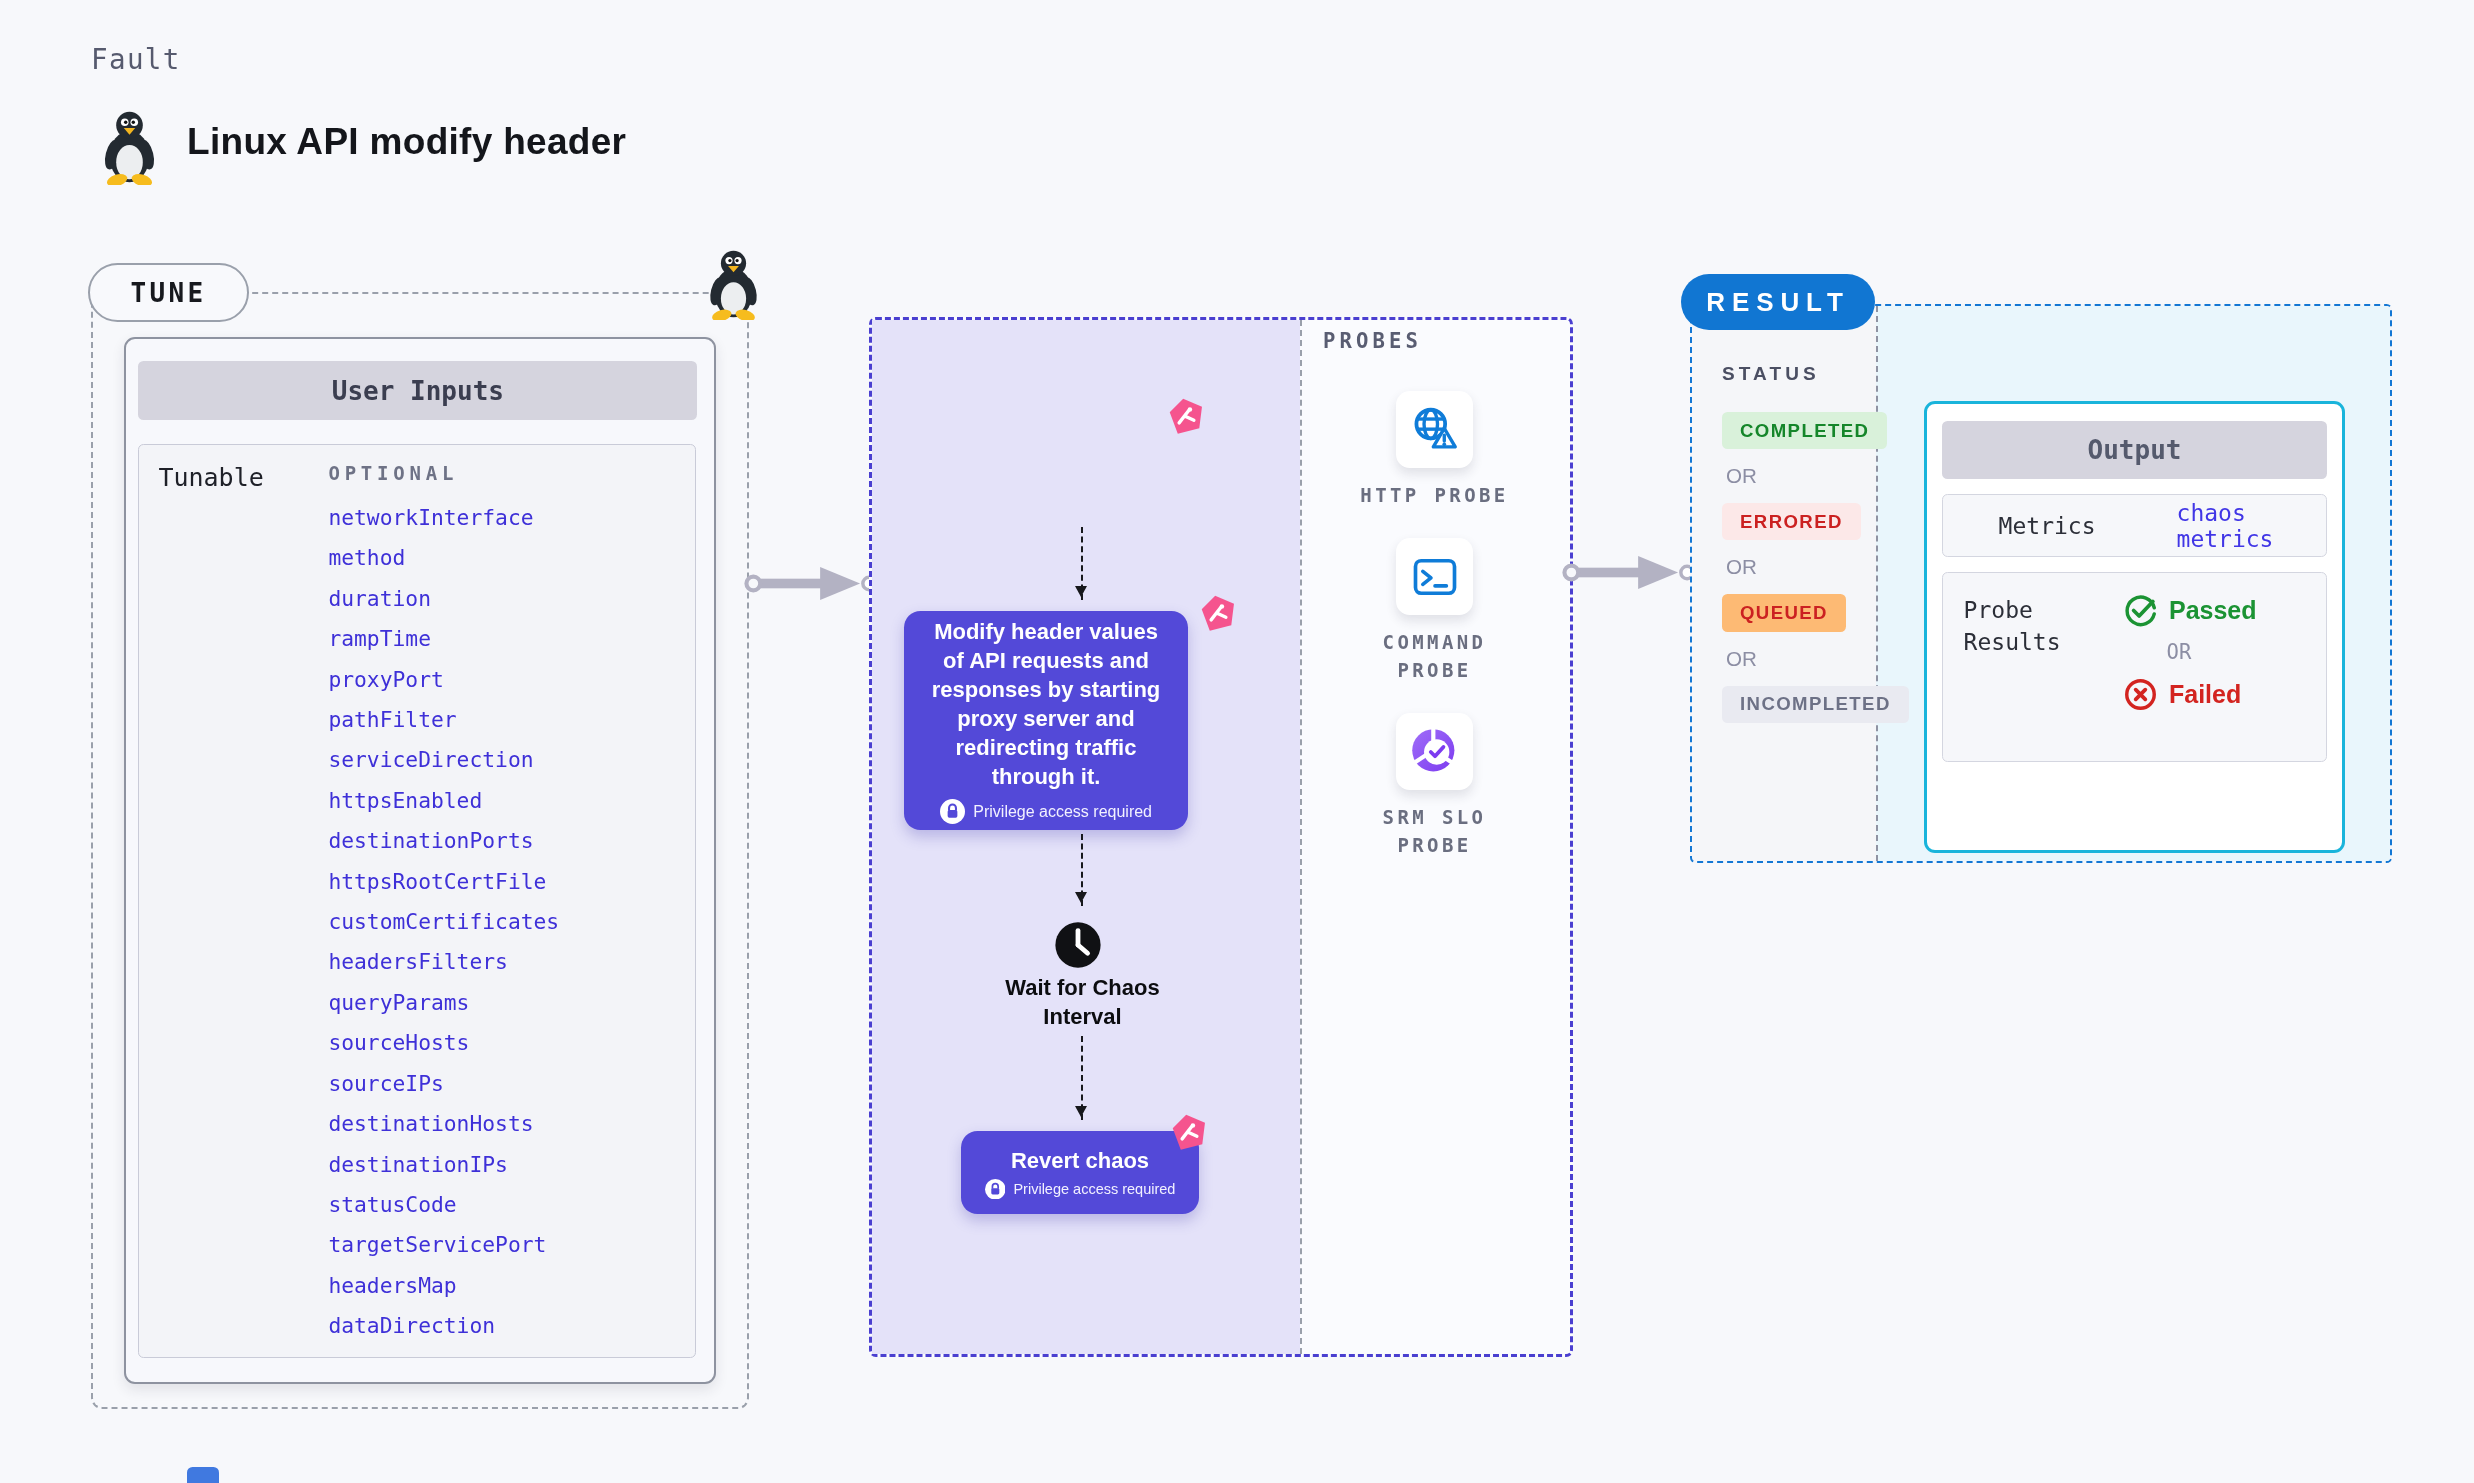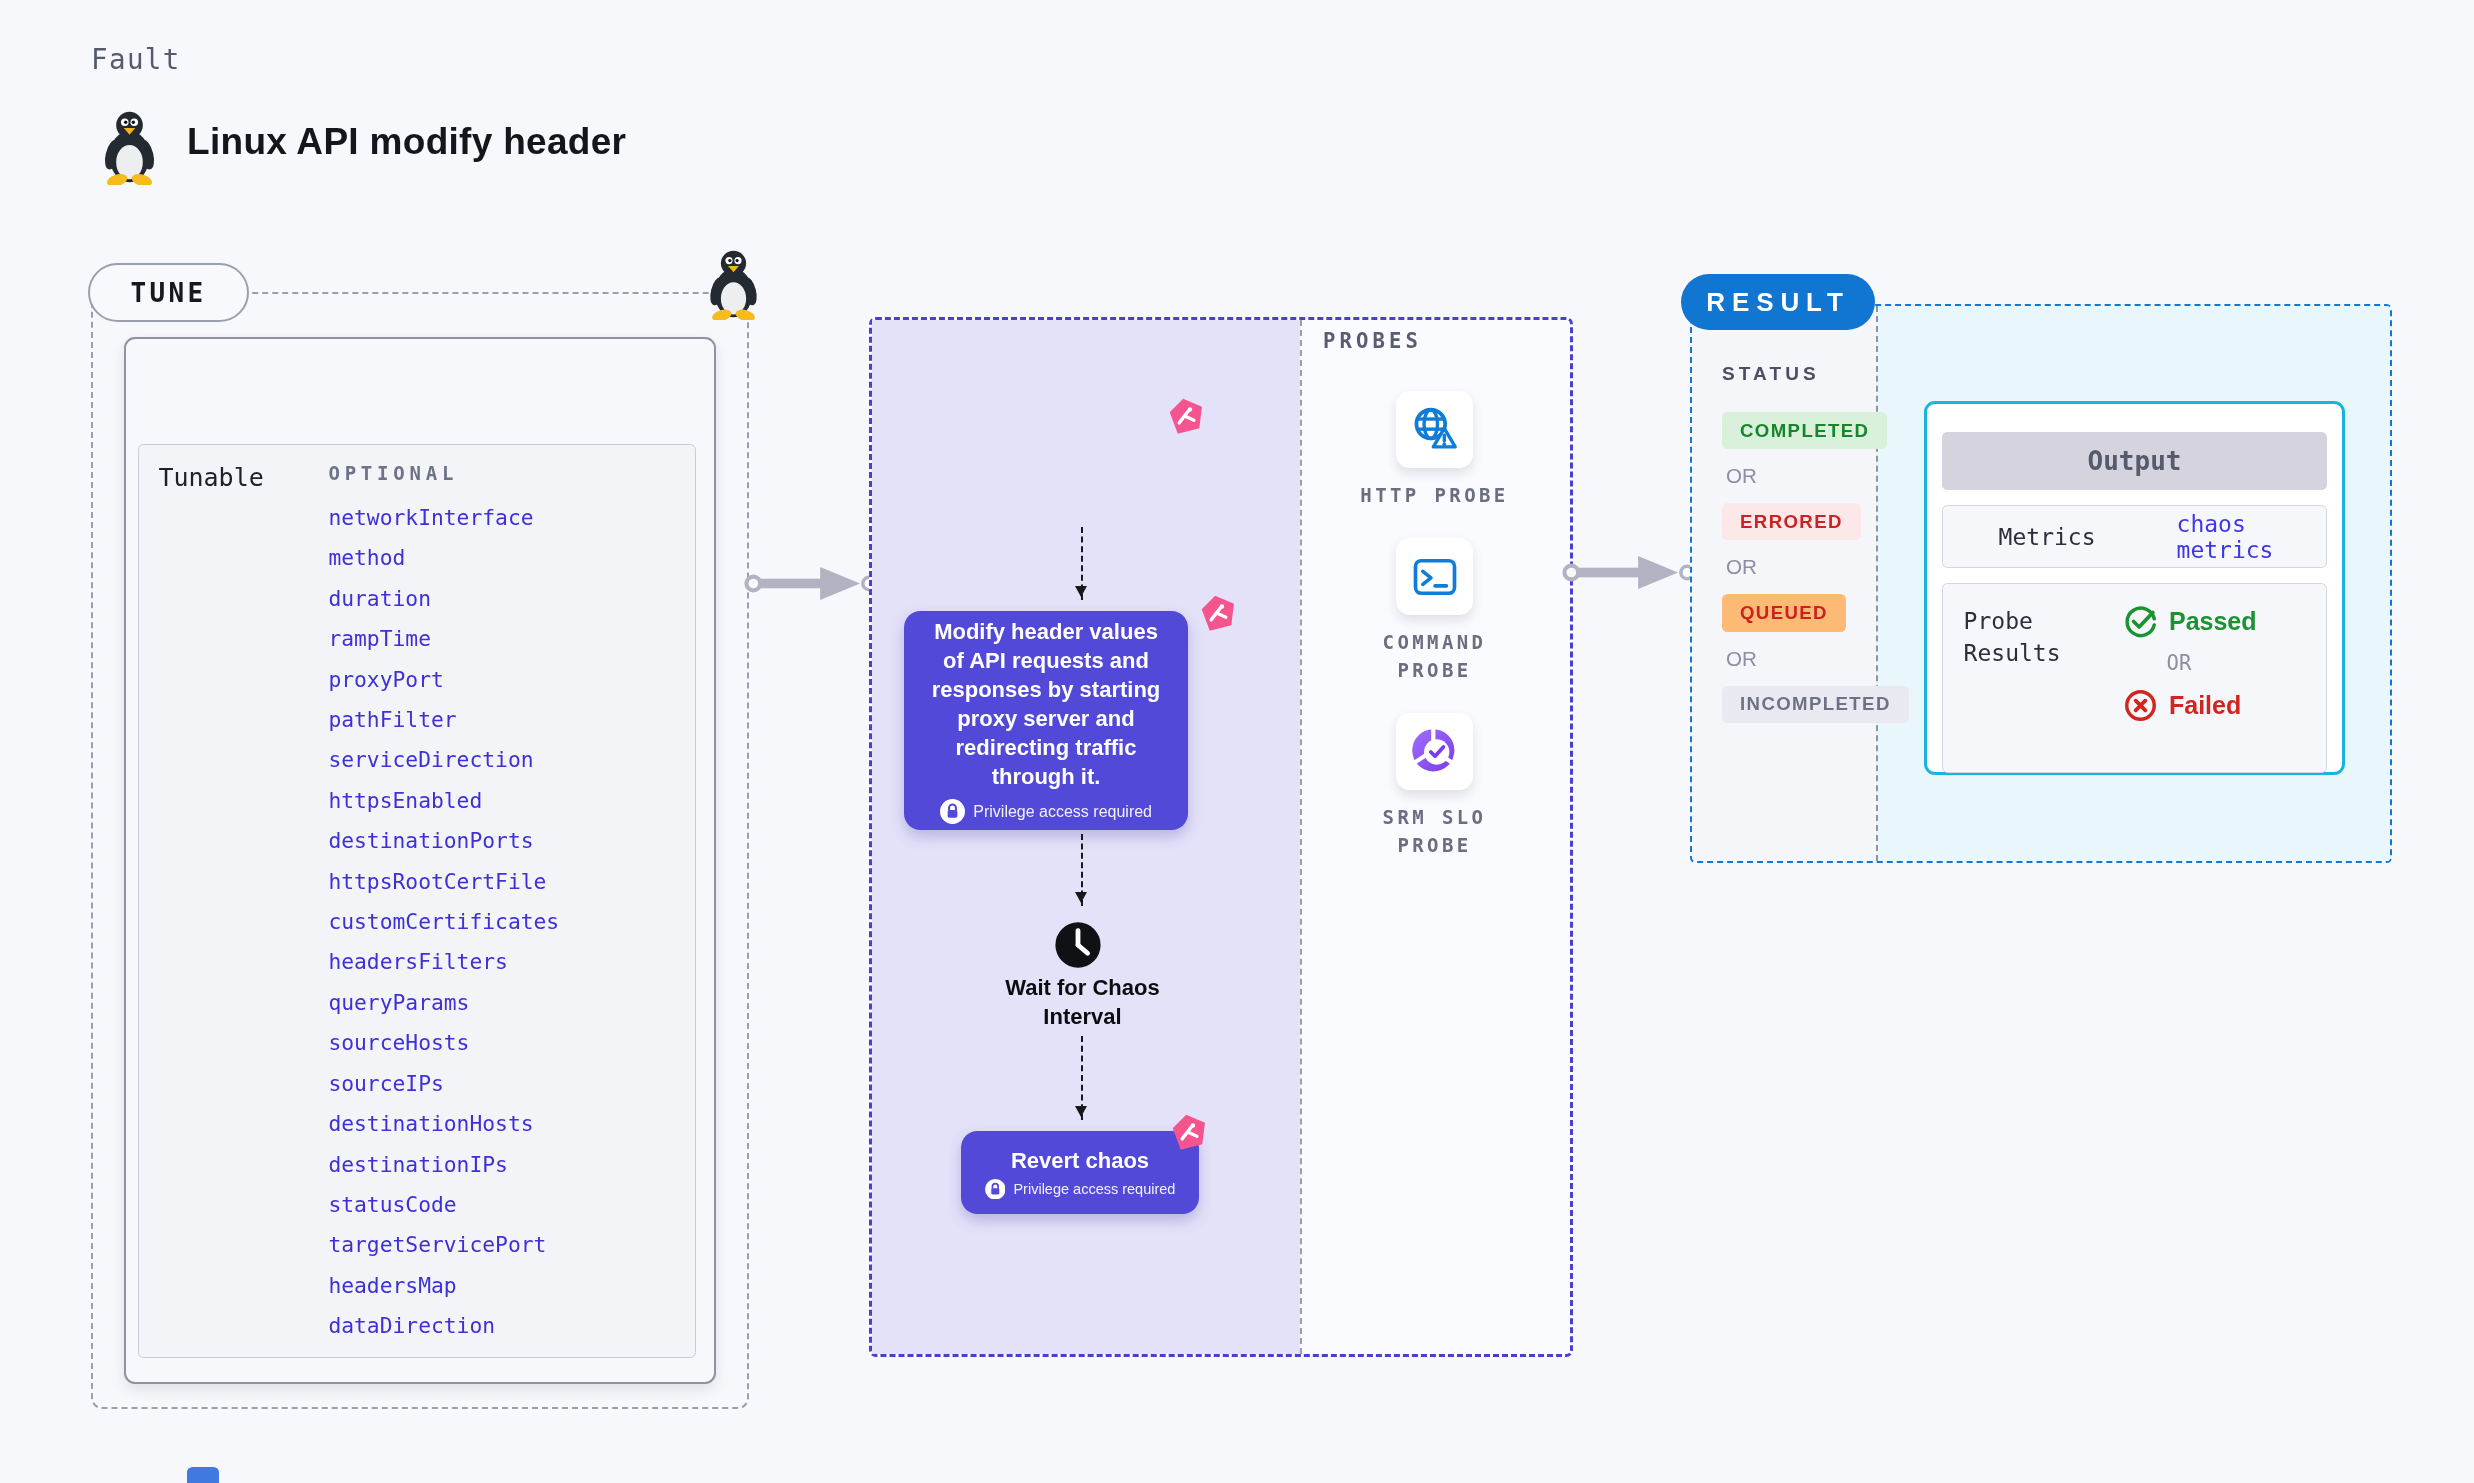--- a/index.html
+++ b/index.html
@@ -94,22 +94,22 @@
                letter-spacing:6.9px;z-index:3;}
   .status-label{position:absolute;left:1722px;top:363px;font-size:19px;font-weight:700;color:#4b4f63;letter-spacing:4.1px;}
   .status-stack{position:absolute;left:1722px;top:412px;display:flex;flex-direction:column;align-items:flex-start;gap:15px;}
   .status-badge{display:inline-block;padding:7.6px 18px;border-radius:5.5px;font-size:18.6px;font-weight:700;letter-spacing:1.4px;}
   .status-badge.completed{background:#d9f1da;color:#15862a;}
   .status-badge.errored{background:#fce8e8;color:#cb2121;}
   .status-badge.queued{background:#fcefc5;color:#cb2121;}
   .status-badge.incompleted{background:#e9eaf1;color:#6d7186;}
   .or-label{font-size:20.6px;color:#8c8ea4;padding-left:4.1px;}
 
-  .output-card{position:absolute;left:1924px;top:401px;width:421px;height:374px;background:#ffffff;
-               border:3.4px solid #19b4db;border-radius:11px;box-sizing:border-box;padding:28px 15px;z-index:2;}
+  .output-card{position:absolute;left:1924px;top:401px;width:421px;height:452px;background:#ffffff;
+               border:3.4px solid #19b4db;border-radius:11px;box-sizing:border-box;padding:17px 15px;z-index:2;}
   .output-header{height:58px;background:#d5d4de;border-radius:5.5px;display:flex;align-items:center;justify-content:center;
                  font-size:26px;font-weight:600;color:#555a6d;}
   .output-row{border:1.4px solid #d4d6e0;border-radius:5.5px;background:#f6f7fa;margin-top:15px;box-sizing:border-box;}
   .metrics-row{height:63px;display:flex;align-items:center;padding:0 20.6px;}
   .metrics-label{font-size:23px;color:#2c2f38;margin-left:35px;}
   .metrics-value{font-size:23px;color:#4136e6;margin-left:81px;}
   .proberes-row{height:190px;display:flex;padding:20.6px 20.6px 0 20.6px;}
   .proberes-label{font-size:23px;color:#2c2f38;width:124px;line-height:32px;}
   .proberes-values{margin-left:36px;display:flex;flex-direction:column;}
   .resrow{display:flex;align-items:center;gap:12.4px;}
@@ -153,20 +153,21 @@
     <circle cx="25" cy="14" r="4" fill="#fff"></circle>
       <circle cx="35" cy="14" r="4" fill="#fff"></circle>
     <circle cx="26" cy="14" r="1.8" fill="#111"></circle>
       <circle cx="34" cy="14" r="1.8" fill="#111"></circle>
     <polygon points="24,20 36,20 30,27" fill="#f3b51f"></polygon>
     <ellipse cx="17" cy="75" rx="11" ry="6" fill="#f6bc1e" transform="rotate(-16 17 75)"></ellipse>
     <ellipse cx="43" cy="75" rx="11" ry="6" fill="#f6bc1e" transform="rotate(16 43 75)"></ellipse>
   </svg>
 
   <div class="inputs-card">
+    <div class="inputs-header mono">User Inputs</div>
     <div class="inputs-body">
       <div class="tunable-row-label mono">Tunable</div>
       <div class="optional-label mono">OPTIONAL</div>
       <div class="tunable-list">
           <div class="tunable">networkInterface</div>
           <div class="tunable">method</div>
           <div class="tunable">duration</div>
           <div class="tunable">rampTime</div>
           <div class="tunable">proxyPort</div>
           <div class="tunable">pathFilter</div>

